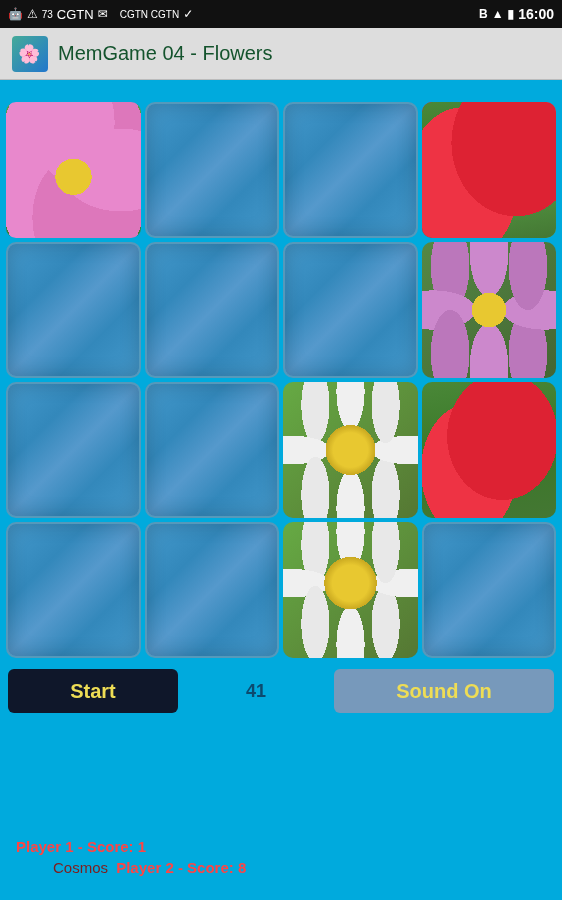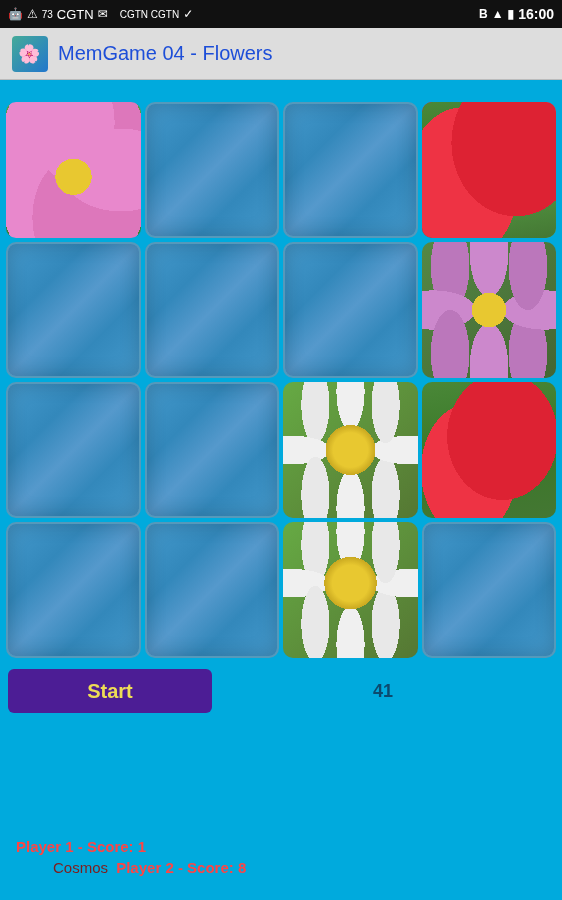--- a/index.html
+++ b/index.html
@@ -37,21 +37,21 @@
     }
     .title-icon {
       width: 36px; height: 36px;
       background: linear-gradient(135deg, #4a9, #27c);
       border-radius: 4px;
       display: flex; align-items: center; justify-content: center;
       color: white; font-size: 18px;
     }
     .title-text {
       font-size: 20px;
-      color: #1d4ed8;
+      color: #14532d;
     }
 
     
     .spacer-bar {
       background: #00aadd;
       height: 18px;
     }
 
     
     .game-area {
@@ -100,25 +100,25 @@
     .bottom-bar {
       background: #00aadd;
       height: 58px;
       display: flex;
       align-items: center;
       padding: 0 8px;
       gap: 0;
     }
 
     .btn-start {
-      background: #4c1d95;
+      background: #0f172a;
       color: #eedd55;
       border: none;
       border-radius: 6px;
-      width: 204px;
+      width: 170px;
       height: 44px;
       font-size: 20px;
       font-weight: bold;
       cursor: pointer;
     }
 
     .counter-display {
       flex: 1;
       text-align: center;
       color: #0c4a6e;
@@ -247,20 +247,21 @@
       radial-gradient(ellipse 13% 35% at 24% 17%, #e8e8e8 80%, transparent 80%),
       linear-gradient(135deg, #66aa44, #557733); border-radius:10px;"></div>
     <div class="card card-covered"></div>
 
   </div>
 </div>
 
 <div class="bottom-bar">
   <button class="btn-start">Start</button>
   <div class="counter-display">41</div>
+  <button class="btn-sound">Sound On</button>
 </div>
 
 <div class="lower-area">
   <div style="height:120px;"></div>
   <div class="score-row">
     <span class="player1-score">Player 1</span>
     <span class="player1-score"> - </span>
     <span class="player1-score">Score: 1</span>
   </div>
   <div class="score-row">

